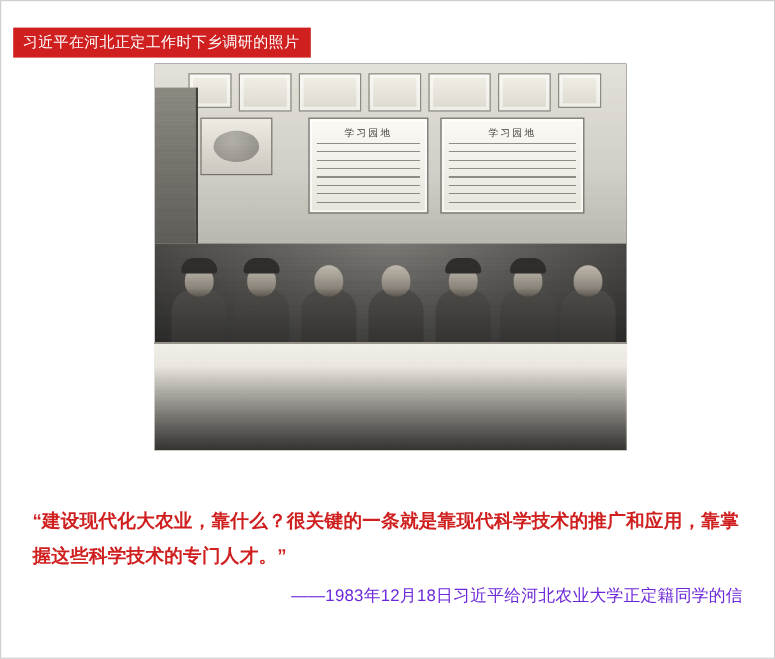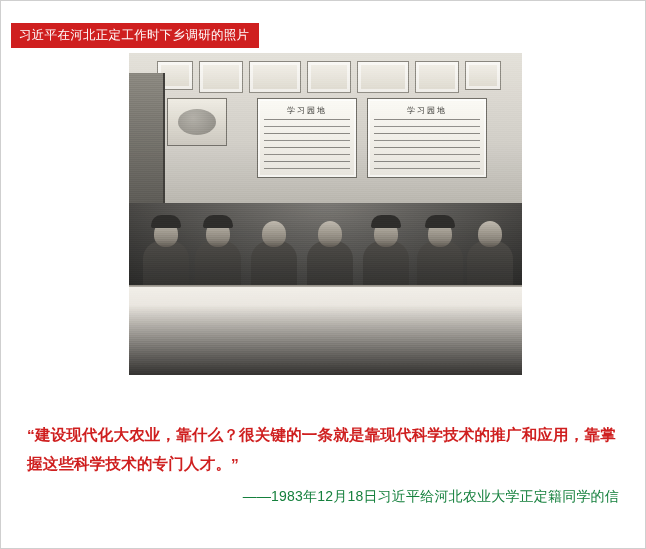--- a/index.html
+++ b/index.html
@@ -192,21 +192,21 @@
     font-size: 15.5px;
     line-height: 1.85;
     font-weight: bold;
     letter-spacing: 0.2px;
     margin-top: 32px;
   }
   .attribution {
     position: absolute;
     right: 26px;
     top: 487px;
-    color: #15803d;
+    color: #6d28d9;
     font-size: 14px;
     letter-spacing: 0.2px;
   }
 </style>
 </head>
 <body>
 
 <div class="page">
 
   <div class="caption-bar">习近平在河北正定工作时下乡调研的照片</div>

